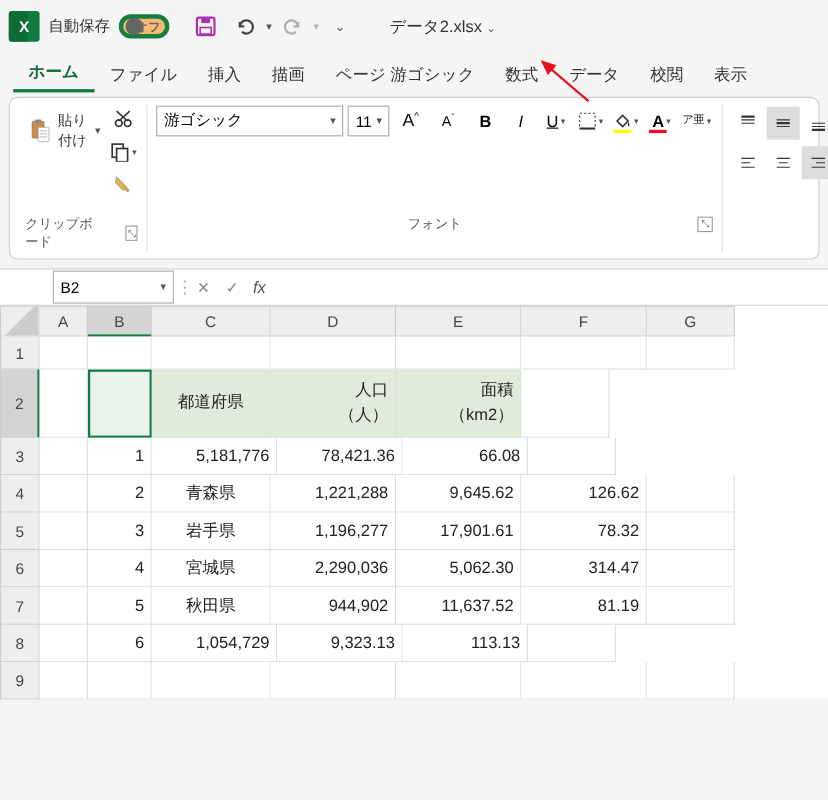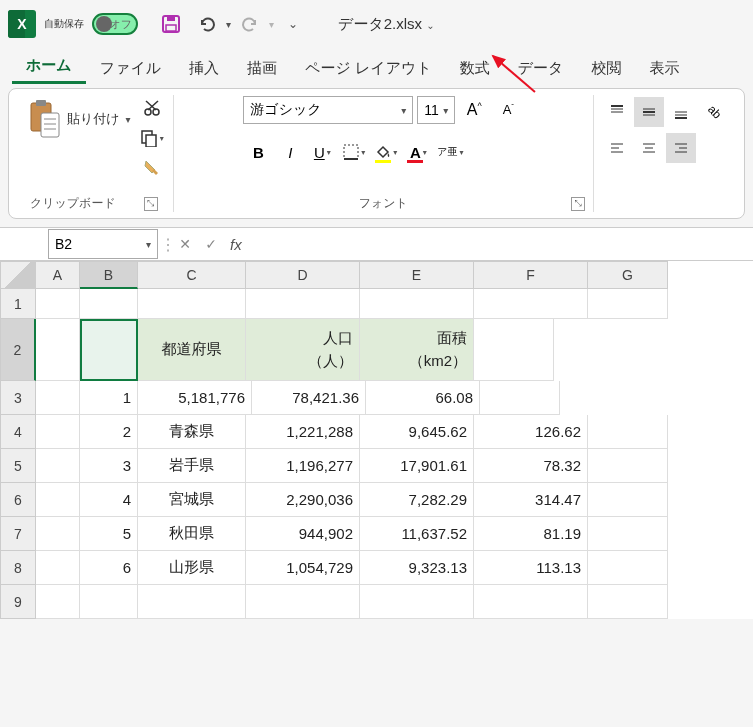--- a/index.html
+++ b/index.html
@@ -1,22 +1,22 @@
 <!DOCTYPE html>
 <html><head>
 <meta charset="utf-8">
 <style>
 *{box-sizing:border-box;margin:0;padding:0;font-family:"Segoe UI","Yu Gothic UI",sans-serif;}
 body{background:#f5f5f5;width:753px;}
 .titlebar{display:flex;align-items:center;height:48px;padding:0 8px;gap:8px;background:#f5f5f5;}
 .excel-icon{width:28px;height:28px;background:#107c41;border-radius:3px;display:flex;align-items:center;justify-content:center;color:#fff;font-weight:bold;font-size:14px;position:relative;}
 .excel-icon::before{content:"";position:absolute;left:0;top:0;width:60%;height:100%;background:#0e6b38;border-radius:3px 0 0 3px;}
 .excel-icon span{position:relative;z-index:1;}
-.autosave-label{font-size:10px;color:#333;}
-.toggle{width:46px;height:22px;border-radius:11px;border:2px solid #15803d;background:#86efac;display:flex;align-items:center;padding:2px;position:relative;}
+.autosave-label{font-size:14px;color:#333;}
+.toggle{width:46px;height:22px;border-radius:11px;border:4px solid #15803d;background:#fdba74;display:flex;align-items:center;padding:2px;position:relative;font-weight:bold;}
 .toggle-knob{width:16px;height:16px;border-radius:50%;background:#666;}
 .toggle-text{position:absolute;right:4px;font-size:11px;color:#666;}
 .qat{display:flex;align-items:center;gap:2px;margin-left:8px;}
 .qat-btn{width:34px;height:30px;display:flex;align-items:center;justify-content:center;border:none;background:transparent;cursor:pointer;border-radius:4px;}
 .filename{margin-left:20px;font-size:15px;color:#333;position:relative;}
 .arrow-annotation{position:absolute;left:485px;top:52px;pointer-events:none;}
 .ribbon-tabs{display:flex;gap:0;padding:0 12px;height:36px;align-items:flex-end;background:#f5f5f5;}
 .tab{padding:6px 14px;font-size:15px;color:#333;cursor:pointer;border:none;background:transparent;}
 .tab.active{border-bottom:3px solid #107c41;font-weight:600;color:#0e6b38;}
 .ribbon-content{background:#fff;border:1px solid #ccc;border-radius:8px;margin:4px 8px;padding:6px;display:flex;gap:0;}
@@ -121,21 +121,21 @@
       </marker>
     </defs>
   <line x1="50" y1="40" x2="8" y2="4" stroke="#e81123" stroke-width="2" marker-end="url(#ah)"></line>
 </svg>
 
 <div class="ribbon-tabs">
   <button class="tab active">ホーム</button>
   <button class="tab">ファイル</button>
   <button class="tab">挿入</button>
   <button class="tab">描画</button>
-  <button class="tab">ページ レイアウト</button>
+  <button class="tab">ページ 游ゴシック</button>
   <button class="tab">数式</button>
   <button class="tab">データ</button>
   <button class="tab">校閲</button>
   <button class="tab">表示</button>
 </div>
 
 <div class="ribbon-content">
   <div class="group">
     <div class="group-controls">
       <button class="big-btn">
@@ -174,21 +174,21 @@
           </button>
       </div>
     </div>
     <div class="group-label">
       <span>クリップボード</span>
       <span class="launcher">⤡</span>
     </div>
   </div>
 
   <div class="group" style="flex:1">
-    <div class="group-controls" style="flex-direction:column">
+    <div class="group-controls" style="flex-direction:row">
       <div class="font-row">
         <div class="font-combo font-name">
           <span>游ゴシック</span>
             <span class="chev">▾</span>
         </div>
         <div class="font-combo font-size">
           <span>11</span>
             <span class="chev">▾</span>
         </div>
         <button class="fmt-btn">
@@ -379,39 +379,38 @@
     <div class="cell num cE">17,901.61</div>
     <div class="cell num cF">78.32</div>
     <div class="cell cG"></div>
   </div>
   <div class="data-row r3">
     <div class="rowhdr">6</div>
     <div class="cell cA"></div>
     <div class="cell num cB">4</div>
     <div class="cell ctr cC">宮城県</div>
     <div class="cell num cD">2,290,036</div>
-    <div class="cell num cE">7,282.29</div>
+    <div class="cell num cE">5,062.30</div>
     <div class="cell num cF">314.47</div>
     <div class="cell cG"></div>
   </div>
   <div class="data-row r3">
     <div class="rowhdr">7</div>
     <div class="cell cA"></div>
     <div class="cell num cB">5</div>
     <div class="cell ctr cC">秋田県</div>
     <div class="cell num cD">944,902</div>
     <div class="cell num cE">11,637.52</div>
     <div class="cell num cF">81.19</div>
     <div class="cell cG"></div>
   </div>
   <div class="data-row r3">
     <div class="rowhdr">8</div>
     <div class="cell cA"></div>
     <div class="cell num cB">6</div>
-    <div class="cell ctr cC">山形県</div>
     <div class="cell num cD">1,054,729</div>
     <div class="cell num cE">9,323.13</div>
     <div class="cell num cF">113.13</div>
     <div class="cell cG"></div>
   </div>
   <div class="data-row r3">
     <div class="rowhdr">9</div>
     <div class="cell cA"></div>
     <div class="cell cB"></div>
     <div class="cell cC"></div>

